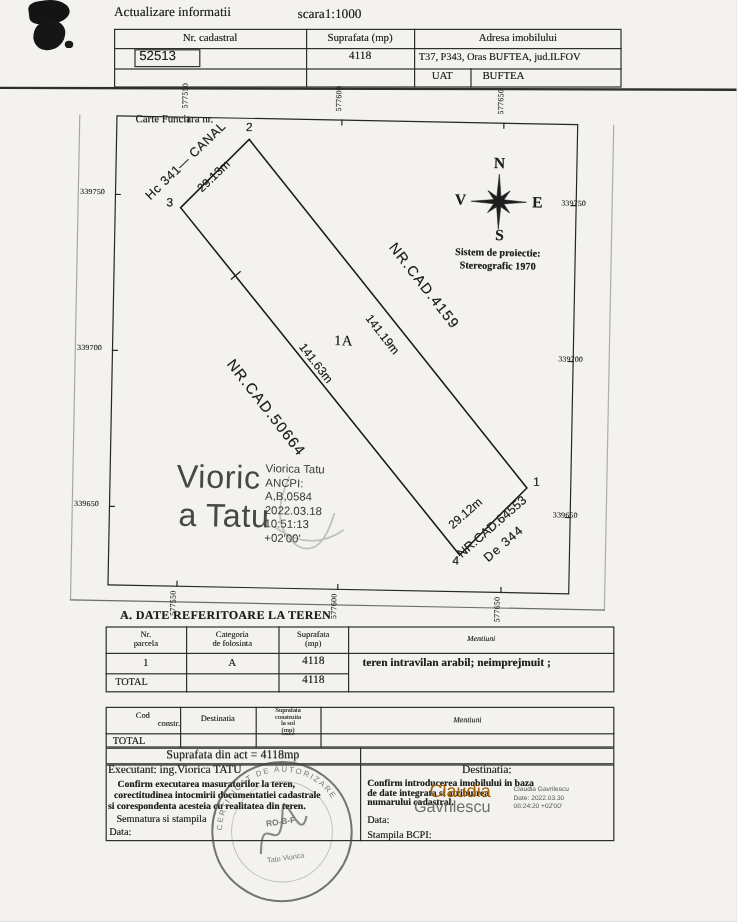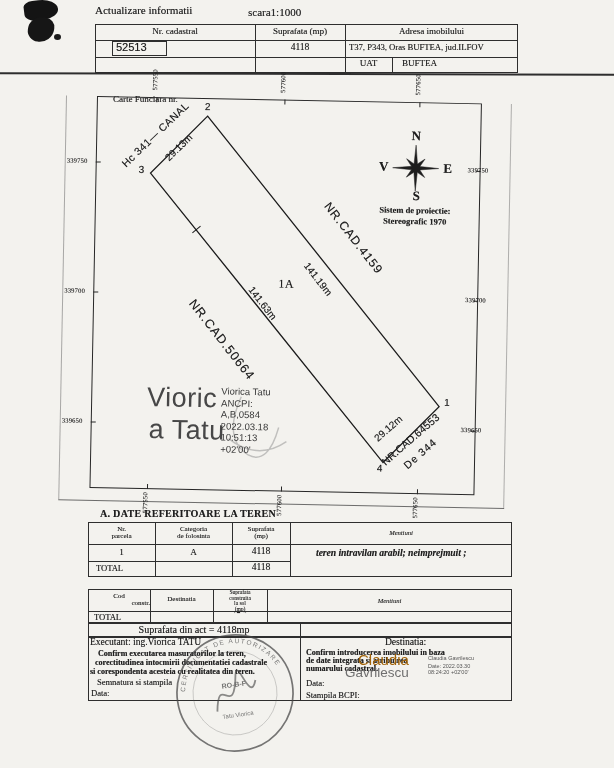--- a/index.html
+++ b/index.html
@@ -139,21 +139,21 @@
   <div class="t serif ctr fuzz small-cap" style="left:155px;top:526px;width:77px;">Categoria</div>
   <div class="t serif ctr fuzz small-cap" style="left:155px;top:533px;width:77px;">de folosinta</div>
   <div class="t serif ctr fuzz small-cap" style="left:232px;top:526px;width:58px;">Suprafata</div>
   <div class="t serif ctr fuzz small-cap" style="left:232px;top:533px;width:58px;">(mp)</div>
   <div class="t serif ctr fuzz" style="left:290px;top:530px;width:222px;font-size:6.5px;font-style:italic;">Mentiuni</div>
   <div class="t serif ctr fuzz" style="left:88px;top:548px;width:67px;font-size:9px;">1</div>
   <div class="t serif ctr fuzz" style="left:155px;top:548px;width:77px;font-size:9px;">A</div>
   <div class="t serif ctr fuzz" style="left:232px;top:547px;width:58px;font-size:9.5px;">4118</div>
   <div class="t serif fuzz" style="left:96px;top:564px;font-size:8.5px;">TOTAL</div>
   <div class="t serif ctr fuzz" style="left:232px;top:563px;width:58px;font-size:9.5px;">4118</div>
-  <div class="t serif fuzz" style="left:316px;top:549px;font-size:9.5px;font-weight:600;font-style:italic;">teren intravilan arabil; neimprejmuit ;</div>
+  <div class="t serif fuzz" style="left:302px;top:549px;font-size:9.5px;font-weight:600;">teren intravilan arabil; neimprejmuit ;</div>
 
   <div class="box" style="left:88px;top:589px;width:424px;height:34px;"></div>
   <div class="vl" style="left:150px;top:589px;height:34px;"></div>
   <div class="vl" style="left:213px;top:589px;height:34px;"></div>
   <div class="vl" style="left:267px;top:589px;height:34px;"></div>
   <div class="hl" style="left:88px;top:611px;width:424px;"></div>
   <div class="t serif ctr fuzz small-cap" style="left:88px;top:593px;width:62px;">Cod</div>
   <div class="t serif ctr fuzz small-cap" style="left:88px;top:600px;width:62px;text-align:right;">constr.</div>
   <div class="t serif ctr fuzz small-cap" style="left:150px;top:596px;width:63px;">Destinatia</div>
   <div class="t serif ctr fuzz" style="left:213px;top:590px;width:54px;font-size:5.5px;">Suprafata</div>

